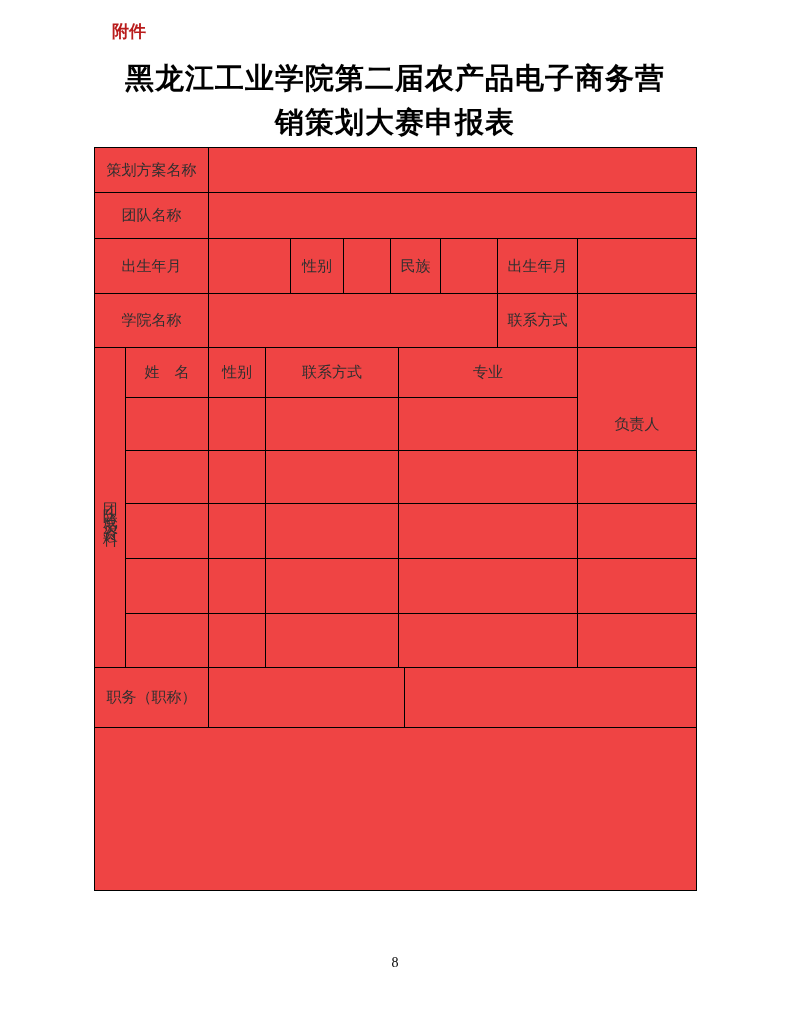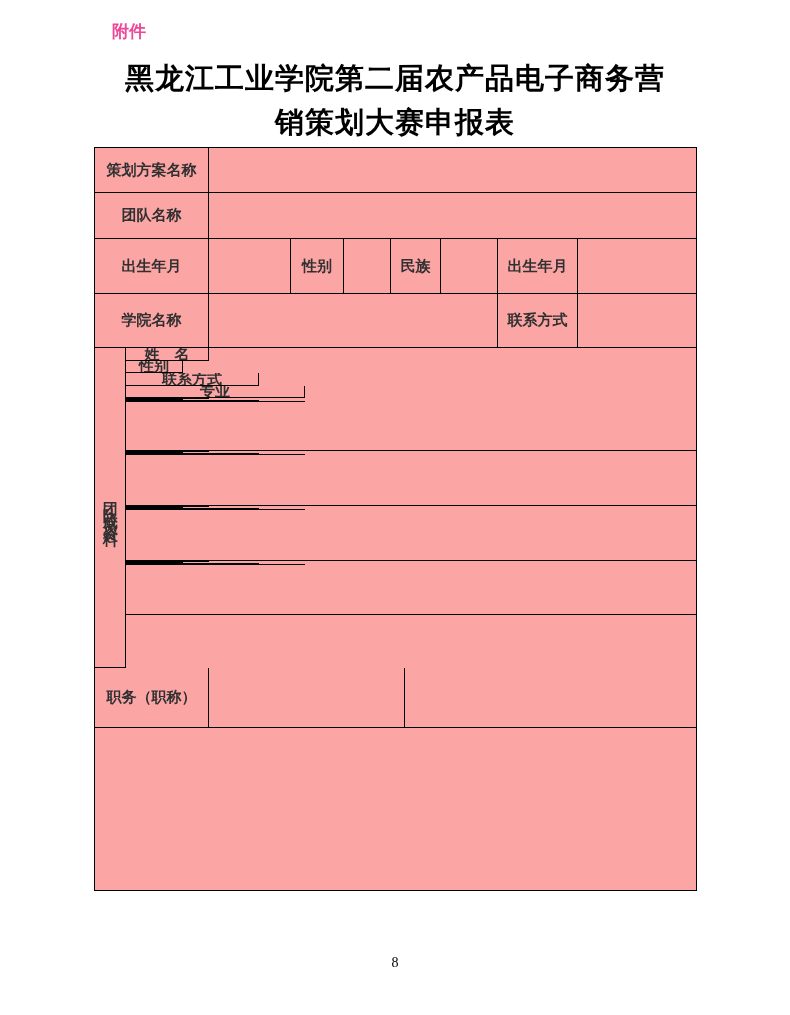--- a/index.html
+++ b/index.html
@@ -3,45 +3,44 @@
 <meta charset="utf-8">
 <style>
   html,body { margin:0; padding:0; }
   body {
     width:790px; height:1015px; background:#ffffff; position:relative;
     font-family:"Liberation Sans","DejaVu Sans",sans-serif;
     color:#303030; overflow:hidden;
   }
   .attachment {
     position:absolute; left:112px; top:20px;
-    font-size:17px; font-weight:bold; color:#ec4899;
+    font-size:17px; font-weight:bold; color:#b91c1c;
   }
   .title {
     position:absolute; top:56px; left:0; width:100%;
     text-align:center; font-size:29px; font-weight:bold; color:#000;
     line-height:44px; letter-spacing:1px;
   }
   .tbl {
     position:absolute; left:94px; top:147px; width:603px;
     border:1px solid #000; box-sizing:border-box;
-    background:#fca5a5;
-    font-weight:bold;
+    background:#ef4444;
   }
   .row { display:flex; box-sizing:border-box; }
   .c {
     box-sizing:border-box;
     border-right:1px solid #000; border-bottom:1px solid #000;
     display:flex; align-items:center; justify-content:center;
     font-size:15px; text-align:center; line-height:1.35;
     overflow:hidden;
   }
   .c.last { border-right:none; flex:1; }
   .norb .c { border-bottom:none; }
   .msub { display:flex; flex-direction:column; flex:1; box-sizing:border-box; }
-  .mrow { display:flex; box-sizing:border-box;flex-direction:column; }
+  .mrow { display:flex; box-sizing:border-box; }
   .vtext {
     writing-mode:vertical-lr; text-orientation:upright;
     letter-spacing:6px; font-size:15px;
   }
   .wrapnarrow { width:66px; word-break:break-all; display:inline-block; }
   .pagenum {
     position:absolute; top:955px; left:0; width:100%;
     text-align:center; font-size:14px; color:#000;
     font-family:"Liberation Serif","DejaVu Serif",serif;
   }
@@ -92,20 +91,27 @@
     </div>
     <div class="msub">
 
       <div class="mrow" style="height:50px">
         <div class="c" style="width:83px">姓　名</div>
         <div class="c" style="width:57px">性别</div>
         <div class="c" style="width:133px">联系方式</div>
         <div class="c" style="width:179px">专业</div>
       </div>
 
+      <div class="mrow" style="height:53px">
+        <div class="c" style="width:83px"></div>
+        <div class="c" style="width:57px"></div>
+        <div class="c" style="width:133px"></div>
+        <div class="c" style="width:179px"></div>
+        <div class="c last">负责人</div>
+      </div>
 
       <div class="mrow" style="height:53px">
         <div class="c" style="width:83px"></div>
         <div class="c" style="width:57px"></div>
         <div class="c" style="width:133px"></div>
         <div class="c" style="width:179px"></div>
         <div class="c last"></div>
       </div>
 
       <div class="mrow" style="height:55px">

